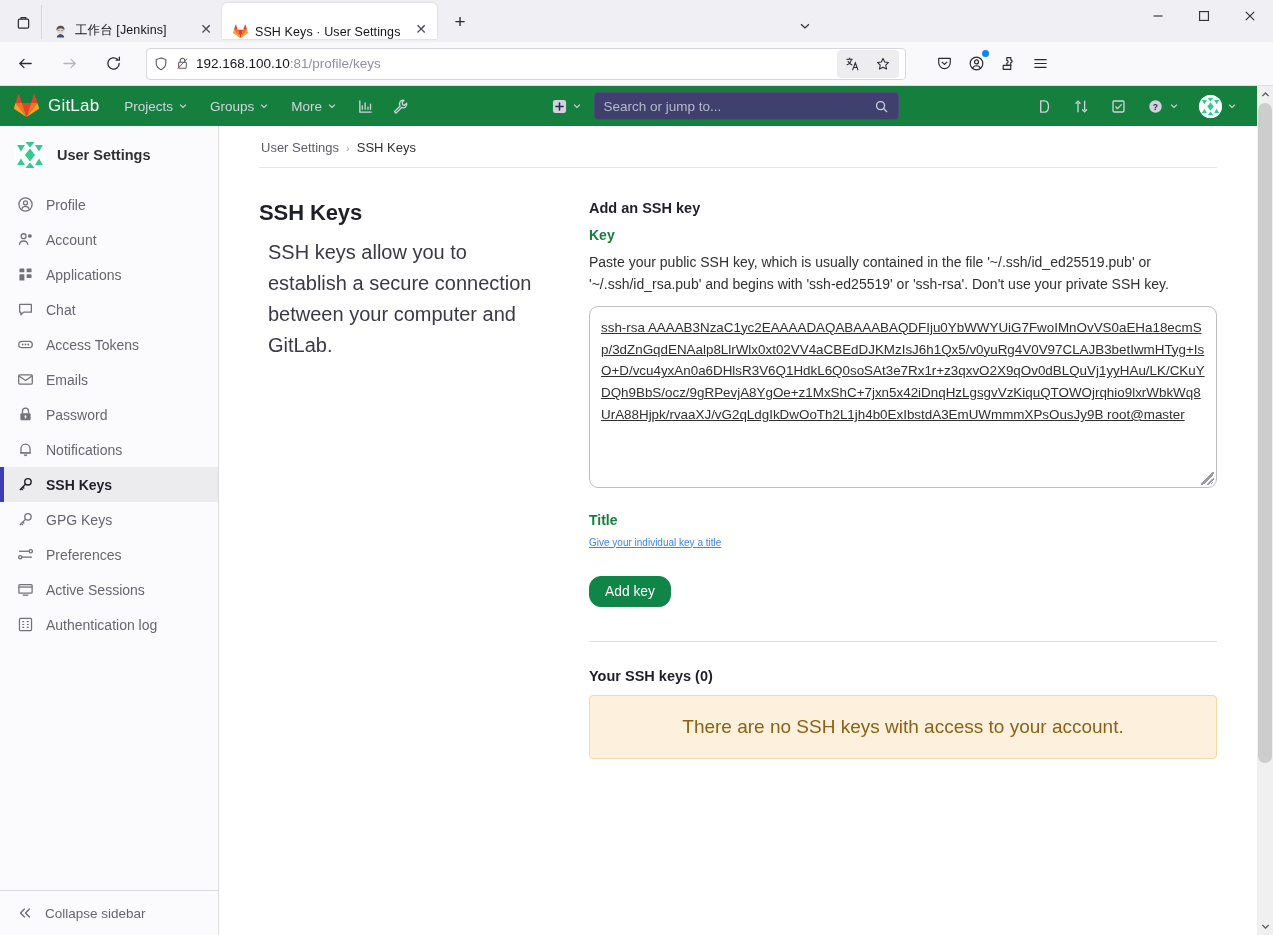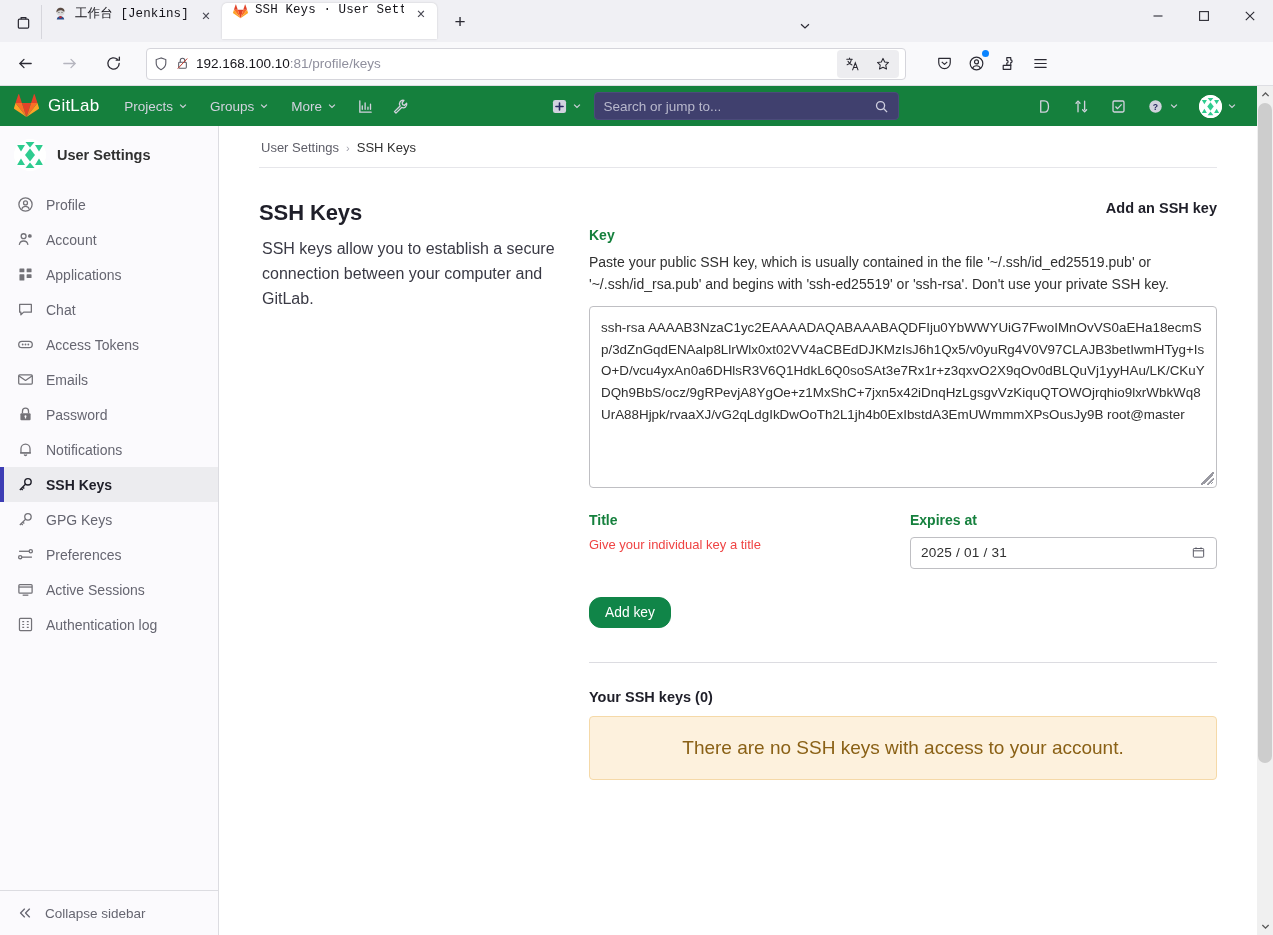--- a/index.html
+++ b/index.html
@@ -17,24 +17,24 @@
   .tabstrip {
     height: 42px; background: #f0f0f4; display: flex; align-items: flex-end;
     padding-left: 6px; position: relative; flex: none;
   }
   .tab-listbtn {
     width: 36px; height: 34px; margin-bottom: 3px;
     display: flex; align-items: center; justify-content: center;
     border-right: 1px solid #d6d6dc;
   }
   .tab {
-    height: 34px; margin-bottom: 3px; display: flex; align-items: flex-start;
+    height: 34px; margin-bottom: 3px; display: flex; align-items: flex-end;
     padding: 0 6px 0 10px; border-radius: 5px 5px 0 0;
     font-size: 12.5px; color: #15141a; gap: 7px; position: relative;
-    max-width: 215px; min-width: 180px; font-family: Liberation Mono, monospace;
+    max-width: 215px; min-width: 180px;
   }
   .tab.inactive { background: transparent; }
   .tab.active { background: #ffffff; box-shadow: 0 0 2px rgba(0,0,0,.18); height: 36px; }
   .tab-favicon { width: 16px; height: 16px; flex: none; display:flex; align-items:center; justify-content:center;}
   .tab-title {
     flex: 1; white-space: nowrap; overflow: hidden; text-overflow: clip;
     font-size: 12.5px; letter-spacing: .1px;
   }
   .tab-close { width: 20px; height: 20px; display: flex; align-items: center; justify-content: center;
     color: #4a4a55; font-size: 14px; flex: none; }
@@ -123,34 +123,35 @@
   }
   .crumbs { padding: 14px 2px 12px 2px; font-size: 13px; color: #5e5e68; display: flex; align-items: center; gap: 7px;
             border-bottom: 1px solid #e6e6ea; }
   .crumbs .sep { color: #a0a0ab; font-size: 11px; }
   .crumbs .cur { color: #303030; }
 
   .cols { display: flex; padding-top: 32px; gap: 0px; }
   .col-left { width: 330px; flex: none; padding-right: 30px; }
   .col-right { flex: 1; max-width: 632px; }
   h1.sec-title { font-size: 22px; font-weight: bold; color: #1f1f29; margin: 0 0 11px 0; letter-spacing:-.1px;}
-  .sec-desc { font-size: 16px; color: #3a3a45; line-height: 1.55; margin: 3px; }
-
-  h2.form-title { font-size: 14.5px; font-weight: bold; color: #1f1f29; margin: 0 0 11px 0; text-align: right; }
+  .sec-desc { font-size: 20px; color: #3a3a45; line-height: 1.55; margin: 9px; }
+
+  h2.form-title { font-size: 14.5px; font-weight: bold; color: #1f1f29; margin: 0 0 11px 0; }
   .form-lead { font-size: 14px; color: #303030; margin: 0 0 22px 0; }
   .form-lead a, .lnk { color: #1068bf; text-decoration: none; }
   .lbl { font-size: 14px; font-weight: bold; color: #15803d; margin-bottom: 9px; display: block; }
   .help { font-size: 14px; color: #303030; line-height: 1.56; margin: 0 0 10px 0; }
-  .help-sm { font-size: 13px; color: #ef4444; margin-top: 6px; }
+  .help-sm { font-size: 10px; color: #3b82f6; margin-top: 6px; text-decoration: underline; }
 
   .keyarea {
-    width: 100%; height: 182px; border: 1px solid #bfbfc3; border-radius: 4px;
+    width: 100%; height: 182px; border: 1px solid #bfbfc3; border-radius: 9px;
     background: #fff; padding: 10px 11px; font-size: 13.4px; color: #303030;
     line-height: 1.63; overflow: hidden; word-break: break-all; position: relative;
     font-family: "Liberation Sans", sans-serif;
+    text-decoration: underline;
   }
   .resize-grip {
     position: absolute; right: 2px; bottom: 2px; width: 13px; height: 13px;
     background:
       linear-gradient(135deg, transparent 0 45%, #9a9aa2 45% 55%, transparent 55% 100%) ,
       linear-gradient(135deg, transparent 0 70%, #9a9aa2 70% 80%, transparent 80% 100%);
     background-size: 100% 100%;
   }
 
   .row2 { display: flex; gap: 14px; margin-top: 24px; }
@@ -663,33 +664,20 @@
                   <path d="M12 3 3 12M12 6.5 6.5 12M12 10l-2 2"></path>
                 </svg>
             </span>
           </div>
 
           <div class="row2">
             <div class="fld">
               <label class="lbl">Title</label>
               <div class="help-sm">Give your individual key a title</div>
             </div>
-            <div class="fld">
-              <label class="lbl">Expires at</label>
-              <div class="inp date">
-                <span class="date-val">2025 / 01 / 31</span>
-                <span>
-                  <svg width="15" height="15" viewBox="0 0 18 18" fill="none" stroke="#5b5b66" stroke-width="1.2">
-                    <rect x="2.8" y="4.2" width="12.4" height="10.4" rx="1"></rect>
-                      <path d="M2.8 7h12.4"></path>
-                    <path d="M6 2.8v2.2M12 2.8v2.2"></path>
-                    </svg>
-                </span>
-              </div>
-            </div>
           </div>
 
           <div class="btn-add">Add key</div>
 
           <div class="divider"></div>
 
           <h3 class="keys-title">Your SSH keys (0)</h3>
           <div class="alert">There are no SSH keys with access to your account.</div>
         </div>
       </div>

